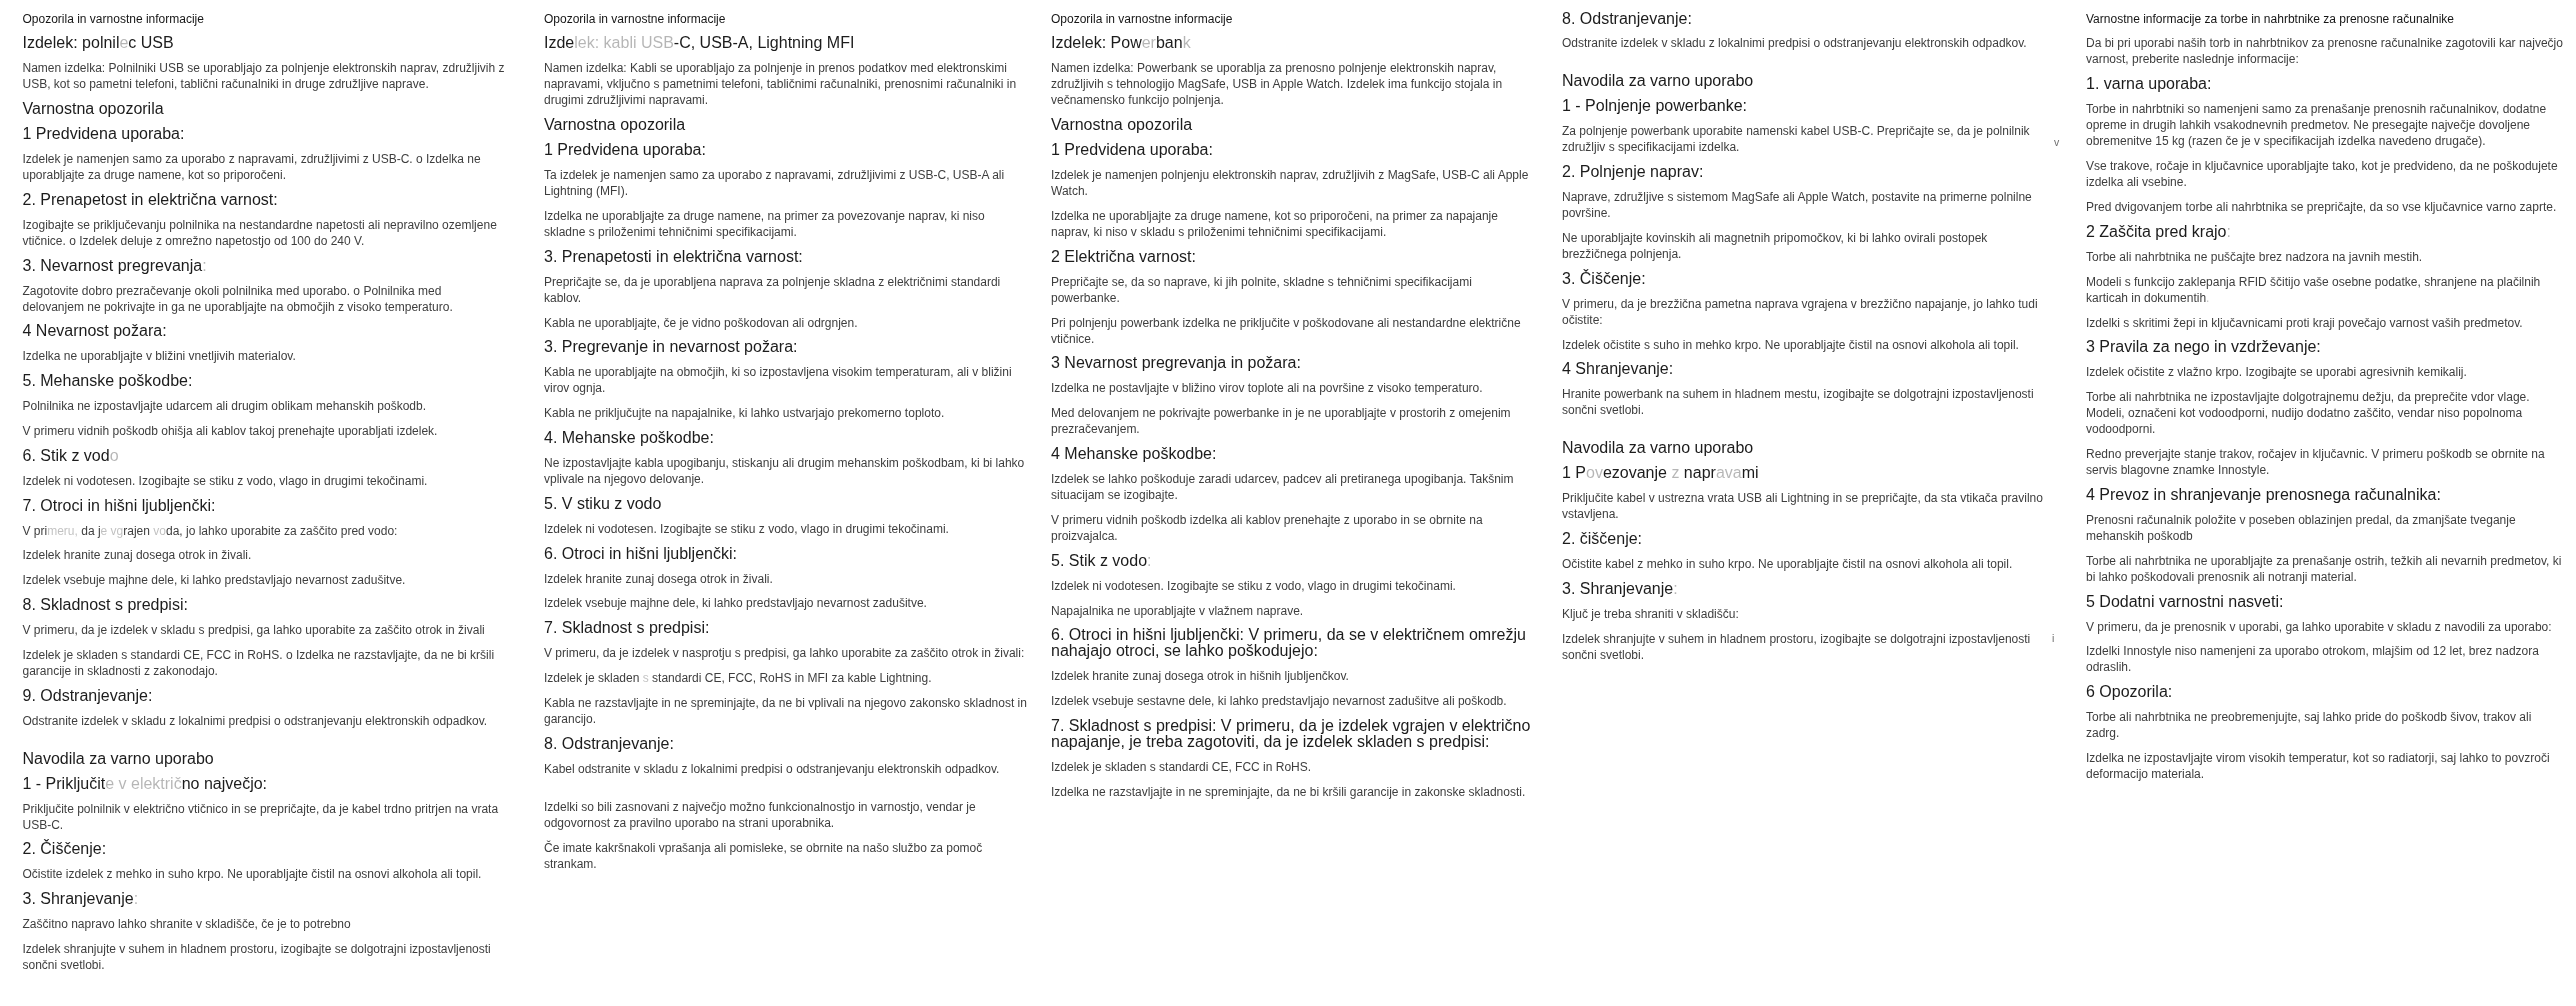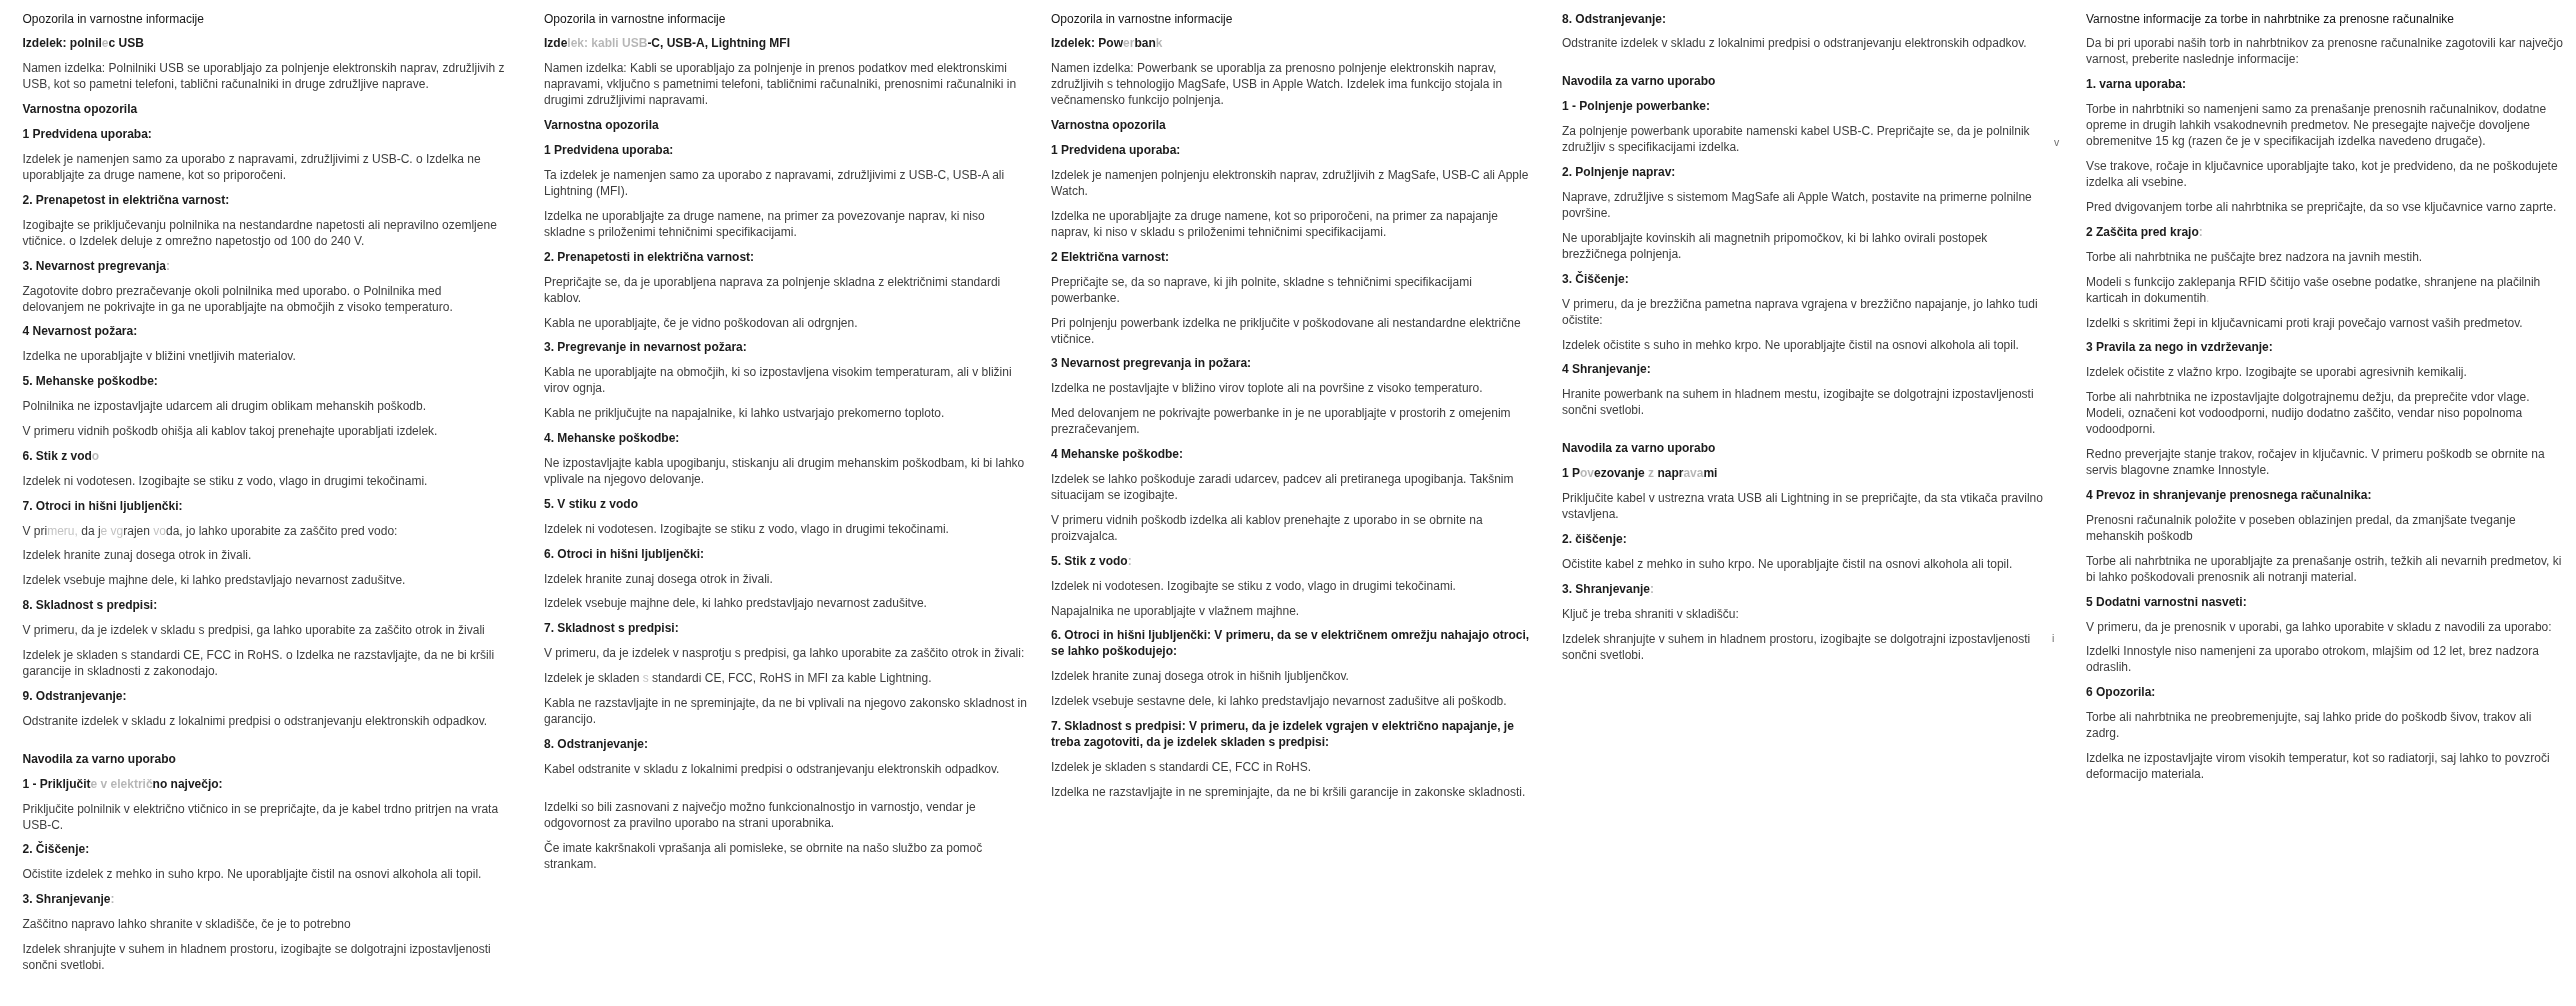--- a/index.html
+++ b/index.html
@@ -1,19 +1,19 @@
 <!DOCTYPE html>
 <html style="font-size:13px"><head>
 <meta charset="utf-8">
 <style>
   html,body{margin:0;padding:0;background:#ffffff;}
   body{width:2576px;height:1006px;position:relative;overflow:hidden;
        font-family:"Liberation Sans","DejaVu Sans",sans-serif;}
   .column{position:absolute;top:10.5px;}
-  .h{font-weight:700;color:#1c1c1c;font-size:12px;line-height:16px;margin:0 0 8.9px;}
+  .h{font-weight:400;color:#1c1c1c;font-size:16px;line-height:16px;margin:0 0 8.9px;}
   .h1{font-weight:400;color:#161616;font-size:12px;line-height:16px;margin:0 0 8.9px;}
   .p{font-weight:400;color:#3e3e3e;font-size:12px;line-height:16px;margin:0 0 8.9px;}
   .gap{margin-top:22px;}
   .fade{opacity:0.32;}
   .stray{position:absolute;color:#6d6d6d;font-size:10.5px;line-height:10.5px;}
 </style>
 </head>
 <body>
 
 <main id="page">
@@ -54,21 +54,21 @@
       <div class="p"><span>Izdelek shranjujte v suhem in hladnem prostoru, izogibajte se dolgotrajni izpostavljenosti sončni svetlobi.</span></div>
     </section>
     <section class="column" style="left: 544px; width: 483px;">
       <div class="h1"><span>Opozorila in varnostne informacije</span></div>
       <div class="h"><span>Izde</span><span class="fade">lek: kabli USB</span><span>-C, USB-A, Lightning MFI</span></div>
       <div class="p"><span>Namen izdelka: Kabli se uporabljajo za polnjenje in prenos podatkov med elektronskimi napravami, vključno s pametnimi telefoni, tabličnimi računalniki, prenosnimi računalniki in drugimi združljivimi napravami.</span></div>
       <div class="h"><span>Varnostna opozorila</span></div>
       <div class="h"><span>1 Predvidena uporaba:</span></div>
       <div class="p"><span>Ta izdelek je namenjen samo za uporabo z napravami, združljivimi z USB-C, USB-A ali Lightning (MFI).</span></div>
       <div class="p"><span>Izdelka ne uporabljajte za druge namene, na primer za povezovanje naprav, ki niso skladne s priloženimi tehničnimi specifikacijami.</span></div>
-      <div class="h"><span>2. Prenapetosti in električna varnost:</span></div>
+      <div class="h"><span>3. Prenapetosti in električna varnost:</span></div>
       <div class="p"><span>Prepričajte se, da je uporabljena naprava za polnjenje skladna z električnimi standardi kablov.</span></div>
       <div class="p"><span>Kabla ne uporabljajte, če je vidno poškodovan ali odrgnjen.</span></div>
       <div class="h"><span>3. Pregrevanje in nevarnost požara:</span></div>
       <div class="p"><span>Kabla ne uporabljajte na območjih, ki so izpostavljena visokim temperaturam, ali v bližini virov ognja.</span></div>
       <div class="p"><span>Kabla ne priključujte na napajalnike, ki lahko ustvarjajo prekomerno toploto.</span></div>
       <div class="h"><span>4. Mehanske poškodbe:</span></div>
       <div class="p"><span>Ne izpostavljajte kabla upogibanju, stiskanju ali drugim mehanskim poškodbam, ki bi lahko vplivale na njegovo delovanje.</span></div>
       <div class="h"><span>5. V stiku z vodo</span></div>
       <div class="p"><span>Izdelek ni vodotesen. Izogibajte se stiku z vodo, vlago in drugimi tekočinami.</span></div>
       <div class="h"><span>6. Otroci in hišni ljubljenčki:</span></div>
@@ -95,21 +95,21 @@
       <div class="p"><span>Prepričajte se, da so naprave, ki jih polnite, skladne s tehničnimi specifikacijami powerbanke.</span></div>
       <div class="p"><span>Pri polnjenju powerbank izdelka ne priključite v poškodovane ali nestandardne električne vtičnice.</span></div>
       <div class="h"><span>3 Nevarnost pregrevanja in požara:</span></div>
       <div class="p"><span>Izdelka ne postavljajte v bližino virov toplote ali na površine z visoko temperaturo.</span></div>
       <div class="p"><span>Med delovanjem ne pokrivajte powerbanke in je ne uporabljajte v prostorih z omejenim prezračevanjem.</span></div>
       <div class="h"><span>4 Mehanske poškodbe:</span></div>
       <div class="p"><span>Izdelek se lahko poškoduje zaradi udarcev, padcev ali pretiranega upogibanja. Takšnim situacijam se izogibajte.</span></div>
       <div class="p"><span>V primeru vidnih poškodb izdelka ali kablov prenehajte z uporabo in se obrnite na proizvajalca.</span></div>
       <div class="h"><span>5. Stik z vodo</span><span class="fade">:</span></div>
       <div class="p"><span>Izdelek ni vodotesen. Izogibajte se stiku z vodo, vlago in drugimi tekočinami.</span></div>
-      <div class="p"><span>Napajalnika ne uporabljajte v vlažnem majhne.</span></div>
+      <div class="p"><span>Napajalnika ne uporabljajte v vlažnem naprave.</span></div>
       <div class="h"><span>6. Otroci in hišni ljubljenčki: V primeru, da se v električnem omrežju nahajajo otroci, se lahko poškodujejo:</span></div>
       <div class="p"><span>Izdelek hranite zunaj dosega otrok in hišnih ljubljenčkov.</span></div>
       <div class="p"><span>Izdelek vsebuje sestavne dele, ki lahko predstavljajo nevarnost zadušitve ali poškodb.</span></div>
       <div class="h"><span>7. Skladnost s predpisi: V primeru, da je izdelek vgrajen v električno napajanje, je treba zagotoviti, da je izdelek skladen s predpisi:</span></div>
       <div class="p"><span>Izdelek je skladen s standardi CE, FCC in RoHS.</span></div>
       <div class="p"><span>Izdelka ne razstavljajte in ne spreminjajte, da ne bi kršili garancije in zakonske skladnosti.</span></div>
     </section>
     <section class="column" style="left: 1562px; width: 483px;">
       <div class="h"><span>8. Odstranjevanje:</span></div>
       <div class="p"><span>Odstranite izdelek v skladu z lokalnimi predpisi o odstranjevanju elektronskih odpadkov.</span></div>

